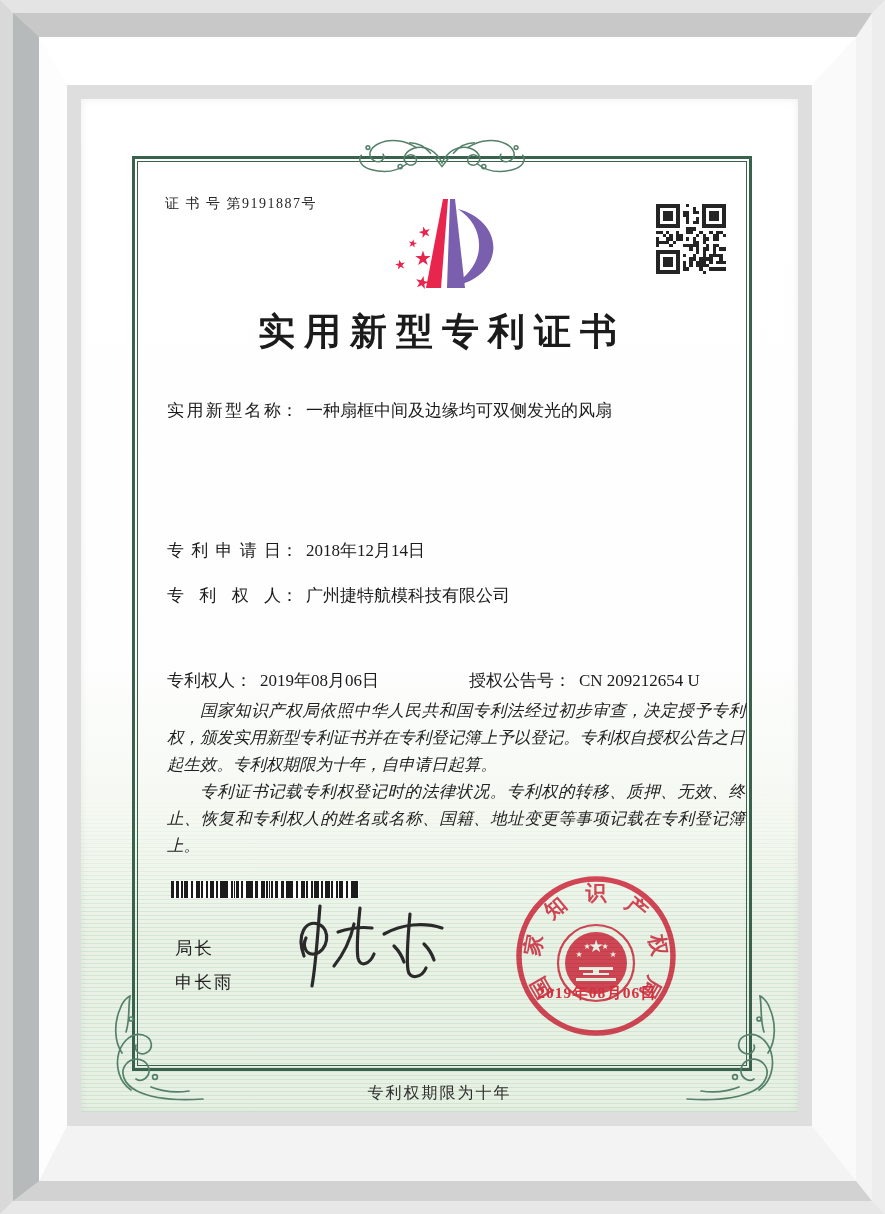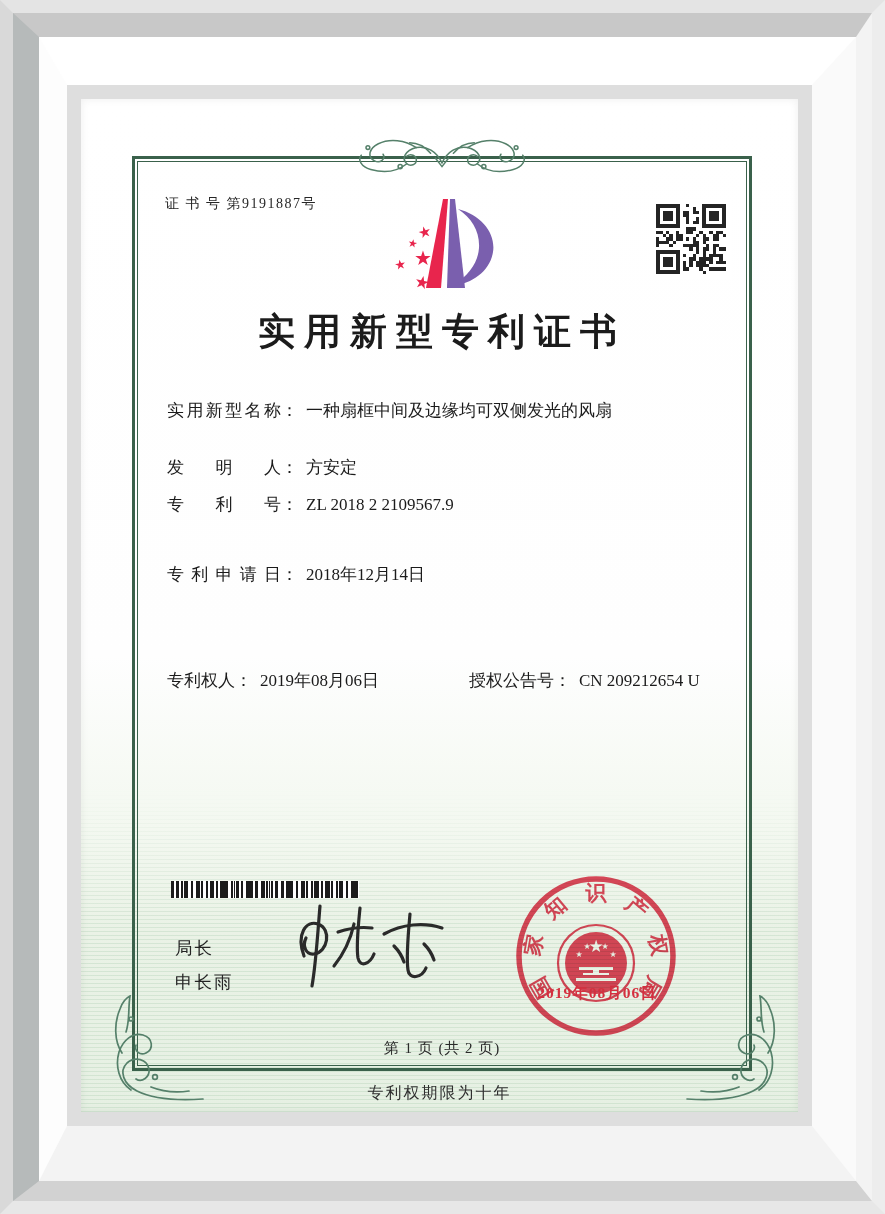--- a/index.html
+++ b/index.html
@@ -243,37 +243,36 @@
         <div class="qf tl"></div>
         <div class="qf tr"></div>
         <div class="qf bl"></div>
       </div>
 
       <div class="abs title z2">实用新型专利证书</div>
 
       <div class="abs frow z2" style="top:300px;">
         <span class="flabel">实用新型名称</span><span>：</span><span class="fvalue">一种扇框中间及边缘均可双侧发光的风扇</span>
       </div>
-      <div class="abs frow z2" style="top:357px;">
-        <span class="flabel">发明人</span><span>：</span><span class="fvalue">方安定</span>
-      </div>
-      <div class="abs frow z2" style="top:394px;">
-        <span class="flabel">专利号</span><span>：</span><span class="fvalue">ZL 2018 2 2109567.9</span>
-      </div>
-      <div class="abs frow z2" style="top:440px;margin-top:24px;">
+      <div class="abs frow z2" style="top:440px;">
         <span class="flabel">专利申请日</span><span>：</span><span class="fvalue">2018年12月14日</span>
+      </div>
+      <div class="abs frow z2" style="top:485px;">
+        <span class="flabel">专利权人</span><span>：</span><span class="fvalue">广州捷特航模科技有限公司</span>
       </div>
       <div class="abs frow z2" style="top:570px;">
         <span>专利权人</span><span>：</span><span class="fvalue">2019年08月06日</span>
         <span class="grant2">
           <span>授权公告号</span><span>：</span><span class="fvalue">CN 209212654 U</span>
         </span>
       </div>
 
       <div class="abs paras z2">
+        <p>国家知识产权局依照中华人民共和国专利法经过初步审查，决定授予专利权，颁发实用新型专利证书并在专利登记簿上予以登记。专利权自授权公告之日起生效。专利权期限为十年，自申请日起算。</p>
+        <p>专利证书记载专利权登记时的法律状况。专利权的转移、质押、无效、终止、恢复和专利权人的姓名或名称、国籍、地址变更等事项记载在专利登记簿上。</p>
       </div>
 
       <div class="abs barcode z2"></div>
 
       <div class="abs signatory z2">
         <div>局长</div>
         <div>申长雨</div>
       </div>
 
       <svg class="abs sig-svg z2" width="185" height="105" viewBox="0 0 185 105">
@@ -314,20 +313,19 @@
           <g fill="#ffffff">
             <rect x="66" y="94" width="34" height="3"></rect>
             <rect x="70" y="100" width="26" height="2"></rect>
             <rect x="63" y="105" width="40" height="3"></rect>
             <rect x="80" y="97" width="6" height="3"></rect>
           </g>
         </g>
       </svg>
       <div class="abs seal-date">2019年08月06日</div>
 
-      <div class="abs page-num z2">第 1 页 (共 2 页)</div>
       <div class="abs back-note z2">专利权期限为十年</div>
     </div>
   </div>
         </div>
       </div>
     </div>
 </div>
 
 </body></html>

